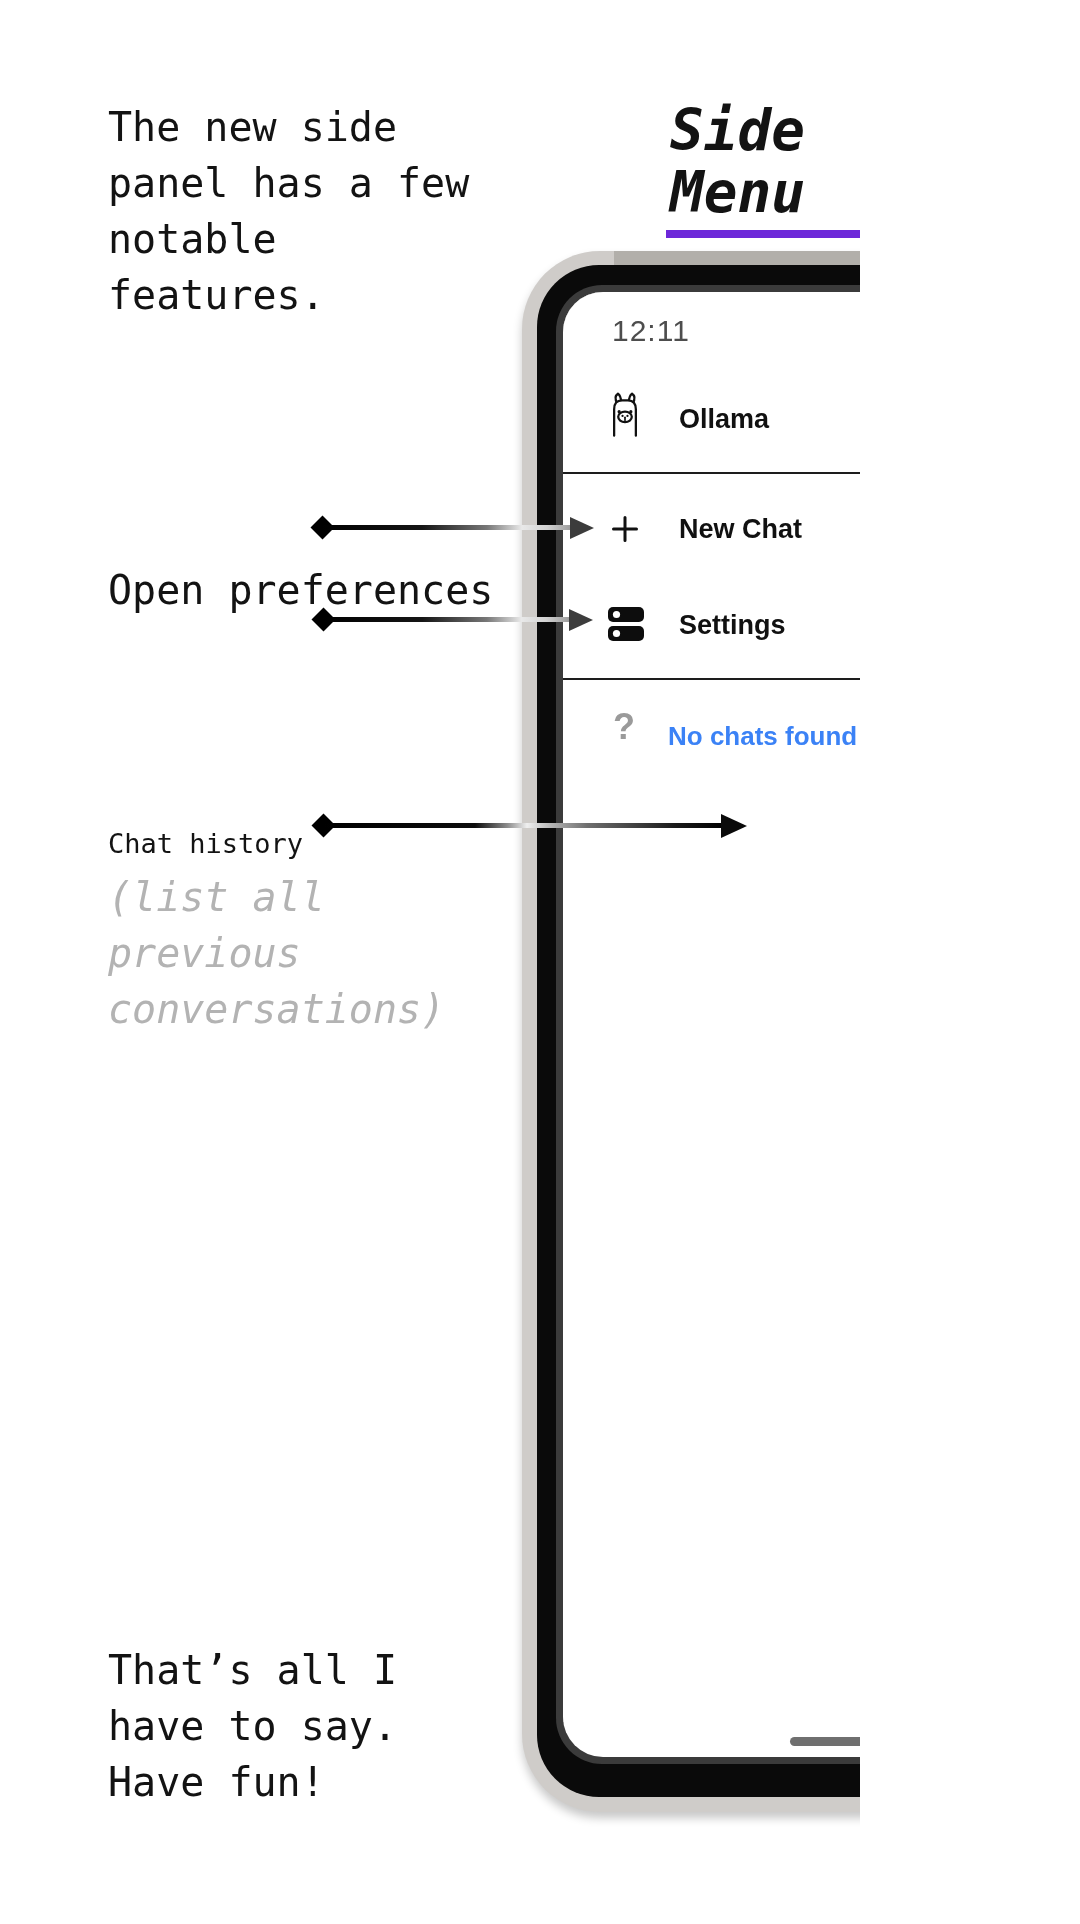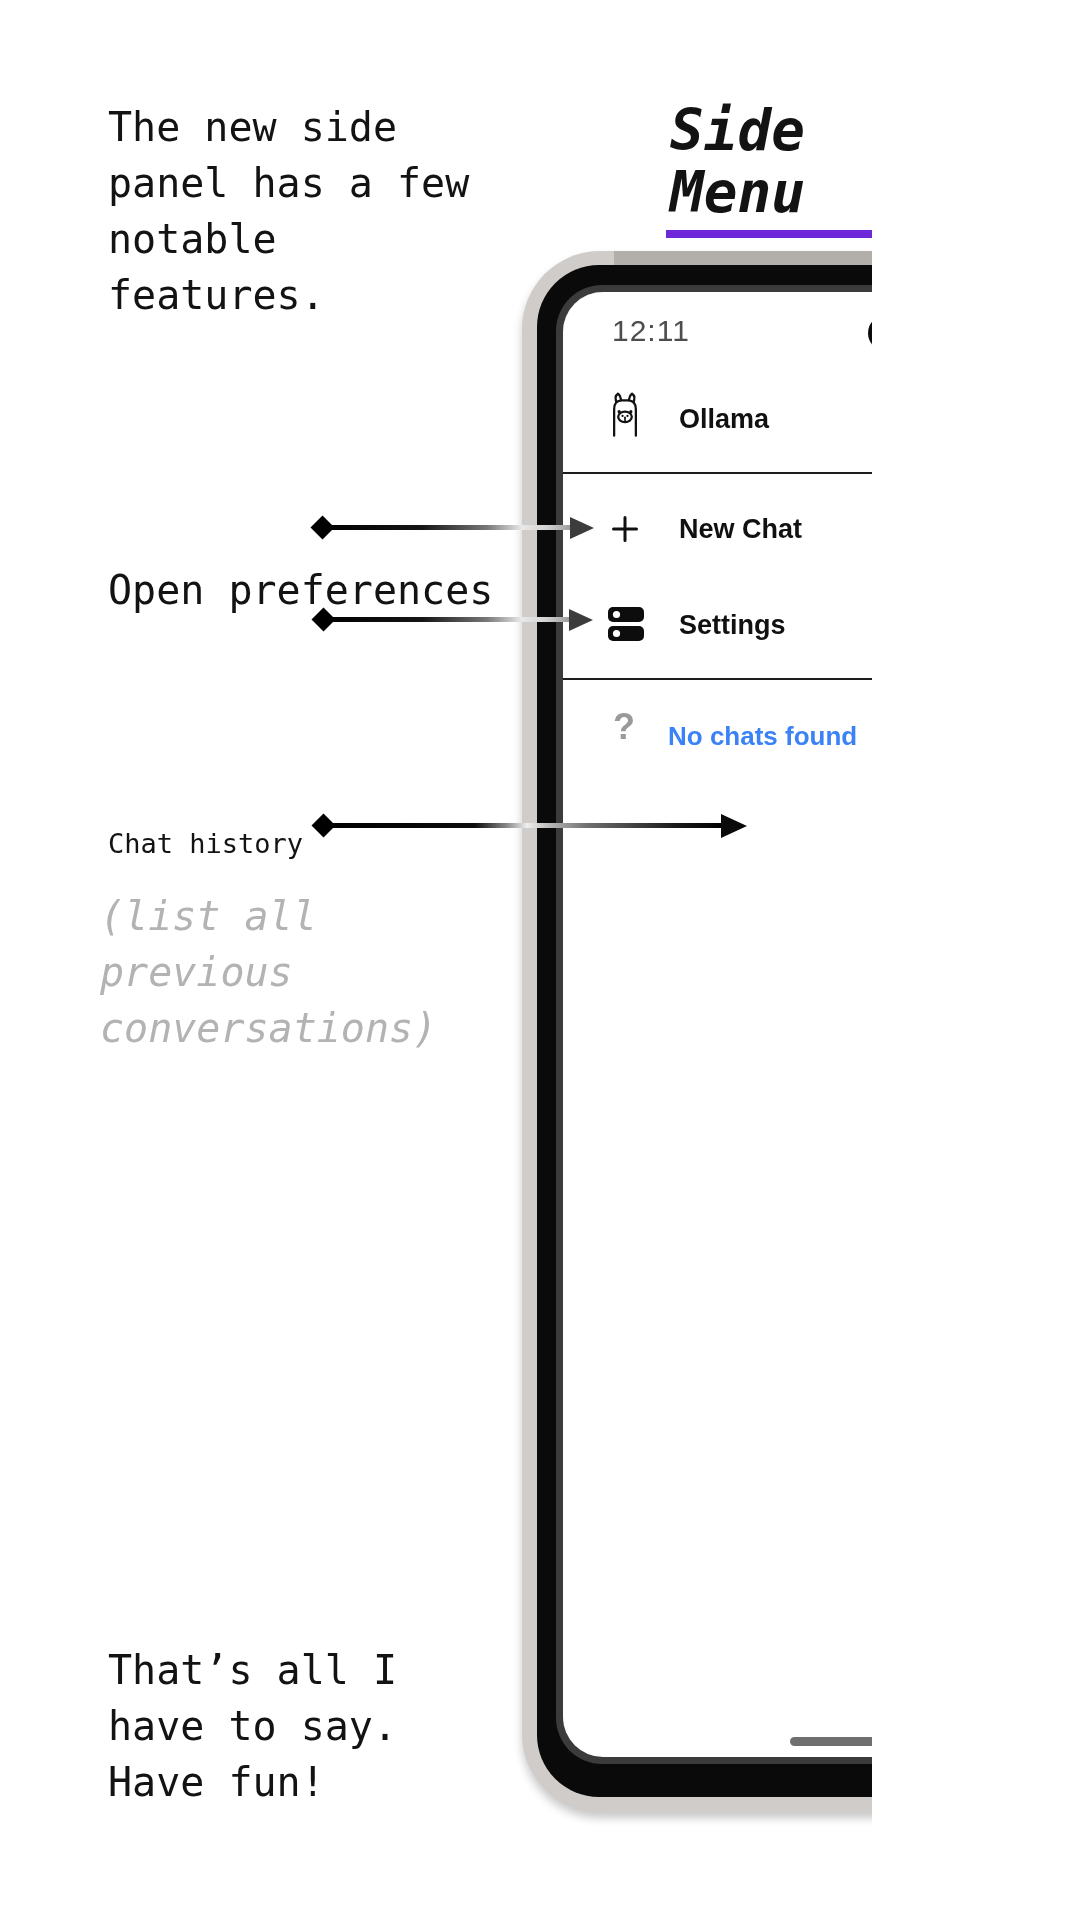--- a/index.html
+++ b/index.html
@@ -1,29 +1,29 @@
 <!DOCTYPE html>
 <html><head>
 <meta charset="utf-8">
 <style>
   html,body{margin:0;padding:0;background:#fff;}
   .canvas{position:relative;width:860px;height:1924px;background:#ffffff;overflow:hidden;
-          font-family:"Liberation Sans",sans-serif;padding-left:12px;}
+          font-family:"Liberation Sans",sans-serif;}
   .mono{font-family:"DejaVu Sans Mono",monospace;color:#131313;}
   .pre{white-space:pre-line;}
 
   
   .intro{position:absolute;left:108px;top:99px;font-size:40px;line-height:56px;}
   .title{position:absolute;left:666px;top:100px;font-size:56px;line-height:62px;
          font-style:italic;font-weight:600;border-bottom:8px solid #6d28d9;padding:0 8px 6px 4px;}
   .ann-add{position:absolute;left:108px;top:466px;font-size:40px;line-height:56px;}
   .ann-pref{position:absolute;left:108px;top:562px;font-size:40px;line-height:56px;}
   .ann-hist{position:absolute;left:108px;top:816px;font-size:27px;line-height:56px;}
-  .ann-note{position:absolute;left:100px;top:869px;font-size:40px;line-height:56px;
-            font-style:italic;color:#b3b3b3;margin-top:19px;}
+  .ann-note{position:absolute;left:108px;top:869px;font-size:40px;line-height:56px;
+            font-style:italic;color:#b3b3b3;}
   .outro{position:absolute;left:108px;top:1642px;font-size:40px;line-height:56px;}
 
   
   .phone{position:absolute;left:522px;top:251px;width:558px;height:1561px;background:#cfccc9;
          border-radius:78px 0 0 78px;box-shadow:0 6px 10px rgba(0,0,0,.22);z-index:1;}
   .top-band{position:absolute;left:92px;top:0;right:0;height:14px;background:#b2afaa;}
   .frame{position:absolute;left:15px;top:14px;right:0;bottom:15px;background:#0a0a0a;
          border-radius:62px 0 0 62px;}
   .seam{position:absolute;top:1547px;width:3px;height:14px;background:#b5b2af;}
   .screen-outer{position:absolute;left:34px;top:34px;right:0;bottom:48px;background:#3b3b3b;

